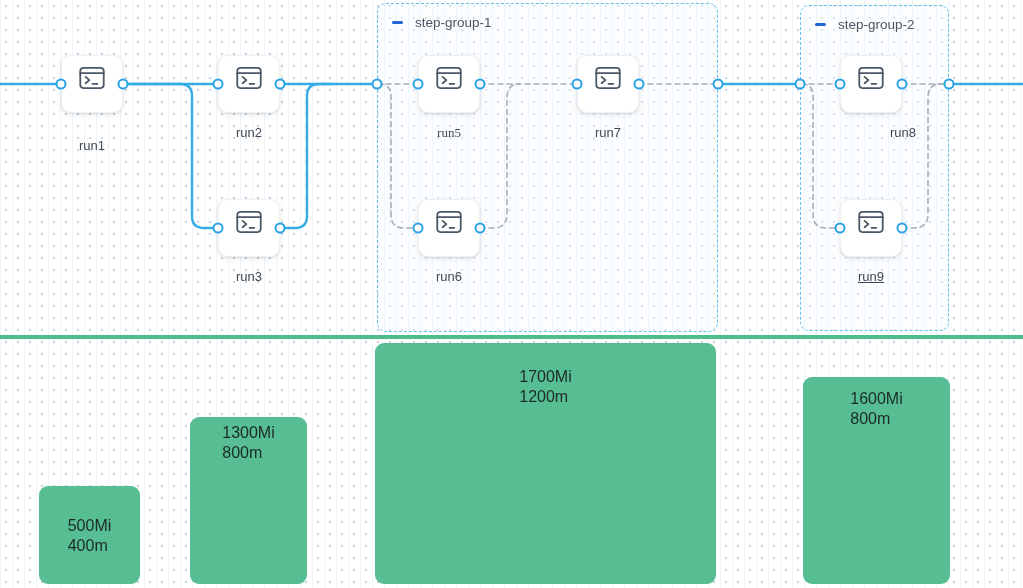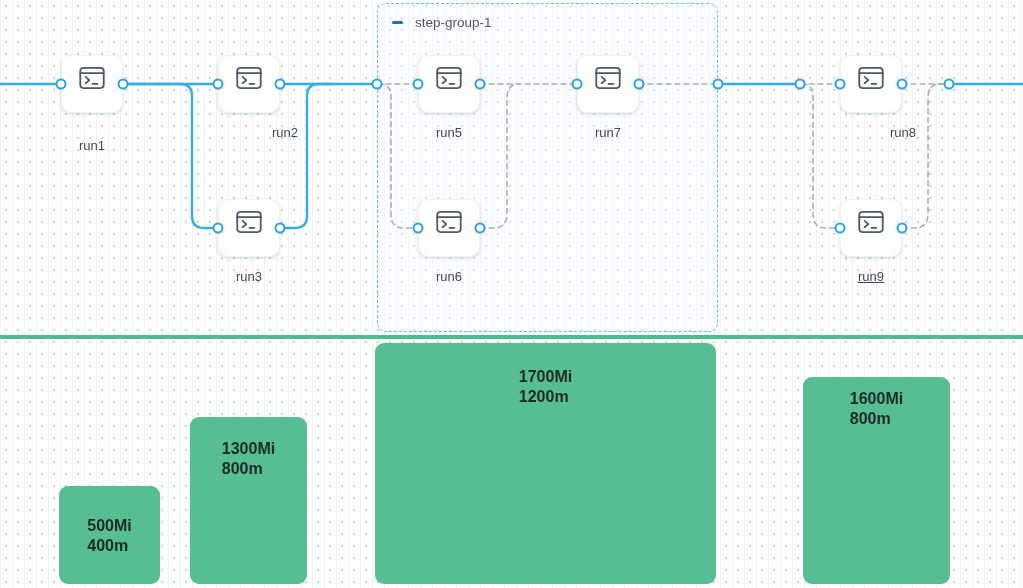--- a/index.html
+++ b/index.html
@@ -35,23 +35,23 @@
   .port{
     position:absolute;width:7px;height:7px;background:#fff;border:2.5px solid #2aa2e5;
     border-radius:50%;transform:translate(-50%,-50%);z-index:5;box-sizing:content-box;
   }
   .divider{position:absolute;left:0;top:335px;width:1023px;height:4px;background:#4ebc8c;z-index:4;}
   .bar{
     position:absolute;background:#57bd92;border-radius:9px;z-index:4;
     display:flex;flex-direction:column;align-items:center;box-sizing:border-box;
   }
   .bar-text{
-    text-align:left;font-size:16px;font-weight:bold;line-height:20px;color:#1c2b24;
-  }
-  .pad30{padding-top:30px;margin-left:20px;} .pad22{padding-top:22px;} .pad24{padding-top:24px;} .pad14{padding-top:12px;}
+    text-align:left;font-size:16px;font-weight:normal;line-height:20px;color:#1c2b24;
+  }
+  .pad30{padding-top:30px;} .pad22{padding-top:6px;} .pad24{padding-top:24px;} .pad14{padding-top:12px;}
 </style>
 </head>
 <body>
 
 <div class="canvas">
 
   <svg class="edges" width="1023" height="340">
     <g fill="none" stroke="#35abe8" stroke-width="2.4" stroke-linecap="round">
       <path d="M 0 84 H 61"></path>
       <path d="M 123 84 H 218"></path>
@@ -73,20 +73,26 @@
       <path d="M 902 228 H 914 Q 928 228 928 214 V 98 Q 928 84 940 84 H 949"></path>
     </g>
   </svg>
 
   <div class="group" style="left:377px;top:3px;width:341px;height:329px;">
     <div class="group-label-row">
       <span class="group-dash"></span>
       <span class="group-label">step-group-1</span>
     </div>
   </div>
+  <div class="group" style="left:800px;top:5px;width:149px;height:326px;">
+    <div class="group-label-row">
+      <span class="group-dash"></span>
+      <span class="group-label">step-group-2</span>
+    </div>
+  </div>
 
   <div class="node" style="left:61px;top:55px;">
       <svg class="node-icon" width="32" height="30" viewBox="0 0 30 28" fill="none" stroke="#4b5868" stroke-width="1.7" stroke-linecap="round" stroke-linejoin="round">
         <rect x="4" y="3.5" width="22" height="19" rx="3"></rect>
         <path d="M4 8.5 H26"></path>
         <path d="M9 12 l3.5 3 L9 18"></path>
         <path d="M15.5 18.5 h4.5"></path>
       </svg>
       <span class="node-badge"></span>
     </div>
@@ -94,21 +100,21 @@
 
   <div class="node" style="left:218px;top:55px;">
       <svg class="node-icon" width="32" height="30" viewBox="0 0 30 28" fill="none" stroke="#4b5868" stroke-width="1.7" stroke-linecap="round" stroke-linejoin="round">
         <rect x="4" y="3.5" width="22" height="19" rx="3"></rect>
         <path d="M4 8.5 H26"></path>
         <path d="M9 12 l3.5 3 L9 18"></path>
         <path d="M15.5 18.5 h4.5"></path>
       </svg>
       <span class="node-badge"></span>
     </div>
-  <div class="node-label" style="left:204px;top:125px;padding-left:36px;">run2</div>
+  <div class="node-label" style="left:204px;top:125px;">run2</div>
 
   <div class="node" style="left:218px;top:199px;">
       <svg class="node-icon" width="32" height="30" viewBox="0 0 30 28" fill="none" stroke="#4b5868" stroke-width="1.7" stroke-linecap="round" stroke-linejoin="round">
         <rect x="4" y="3.5" width="22" height="19" rx="3"></rect>
         <path d="M4 8.5 H26"></path>
         <path d="M9 12 l3.5 3 L9 18"></path>
         <path d="M15.5 18.5 h4.5"></path>
       </svg>
       <span class="node-badge"></span>
     </div>
@@ -116,21 +122,21 @@
 
   <div class="node" style="left:418px;top:55px;">
       <svg class="node-icon" width="32" height="30" viewBox="0 0 30 28" fill="none" stroke="#4b5868" stroke-width="1.7" stroke-linecap="round" stroke-linejoin="round">
         <rect x="4" y="3.5" width="22" height="19" rx="3"></rect>
         <path d="M4 8.5 H26"></path>
         <path d="M9 12 l3.5 3 L9 18"></path>
         <path d="M15.5 18.5 h4.5"></path>
       </svg>
       <span class="node-badge"></span>
     </div>
-  <div class="node-label" style="left:404px;top:125px;">run5</div>
+  <div class="node-label" style="left:404px;top:125px;font-family:Liberation Serif, serif;">run5</div>
 
   <div class="node" style="left:418px;top:199px;">
       <svg class="node-icon" width="32" height="30" viewBox="0 0 30 28" fill="none" stroke="#4b5868" stroke-width="1.7" stroke-linecap="round" stroke-linejoin="round">
         <rect x="4" y="3.5" width="22" height="19" rx="3"></rect>
         <path d="M4 8.5 H26"></path>
         <path d="M9 12 l3.5 3 L9 18"></path>
         <path d="M15.5 18.5 h4.5"></path>
       </svg>
       <span class="node-badge"></span>
     </div>

